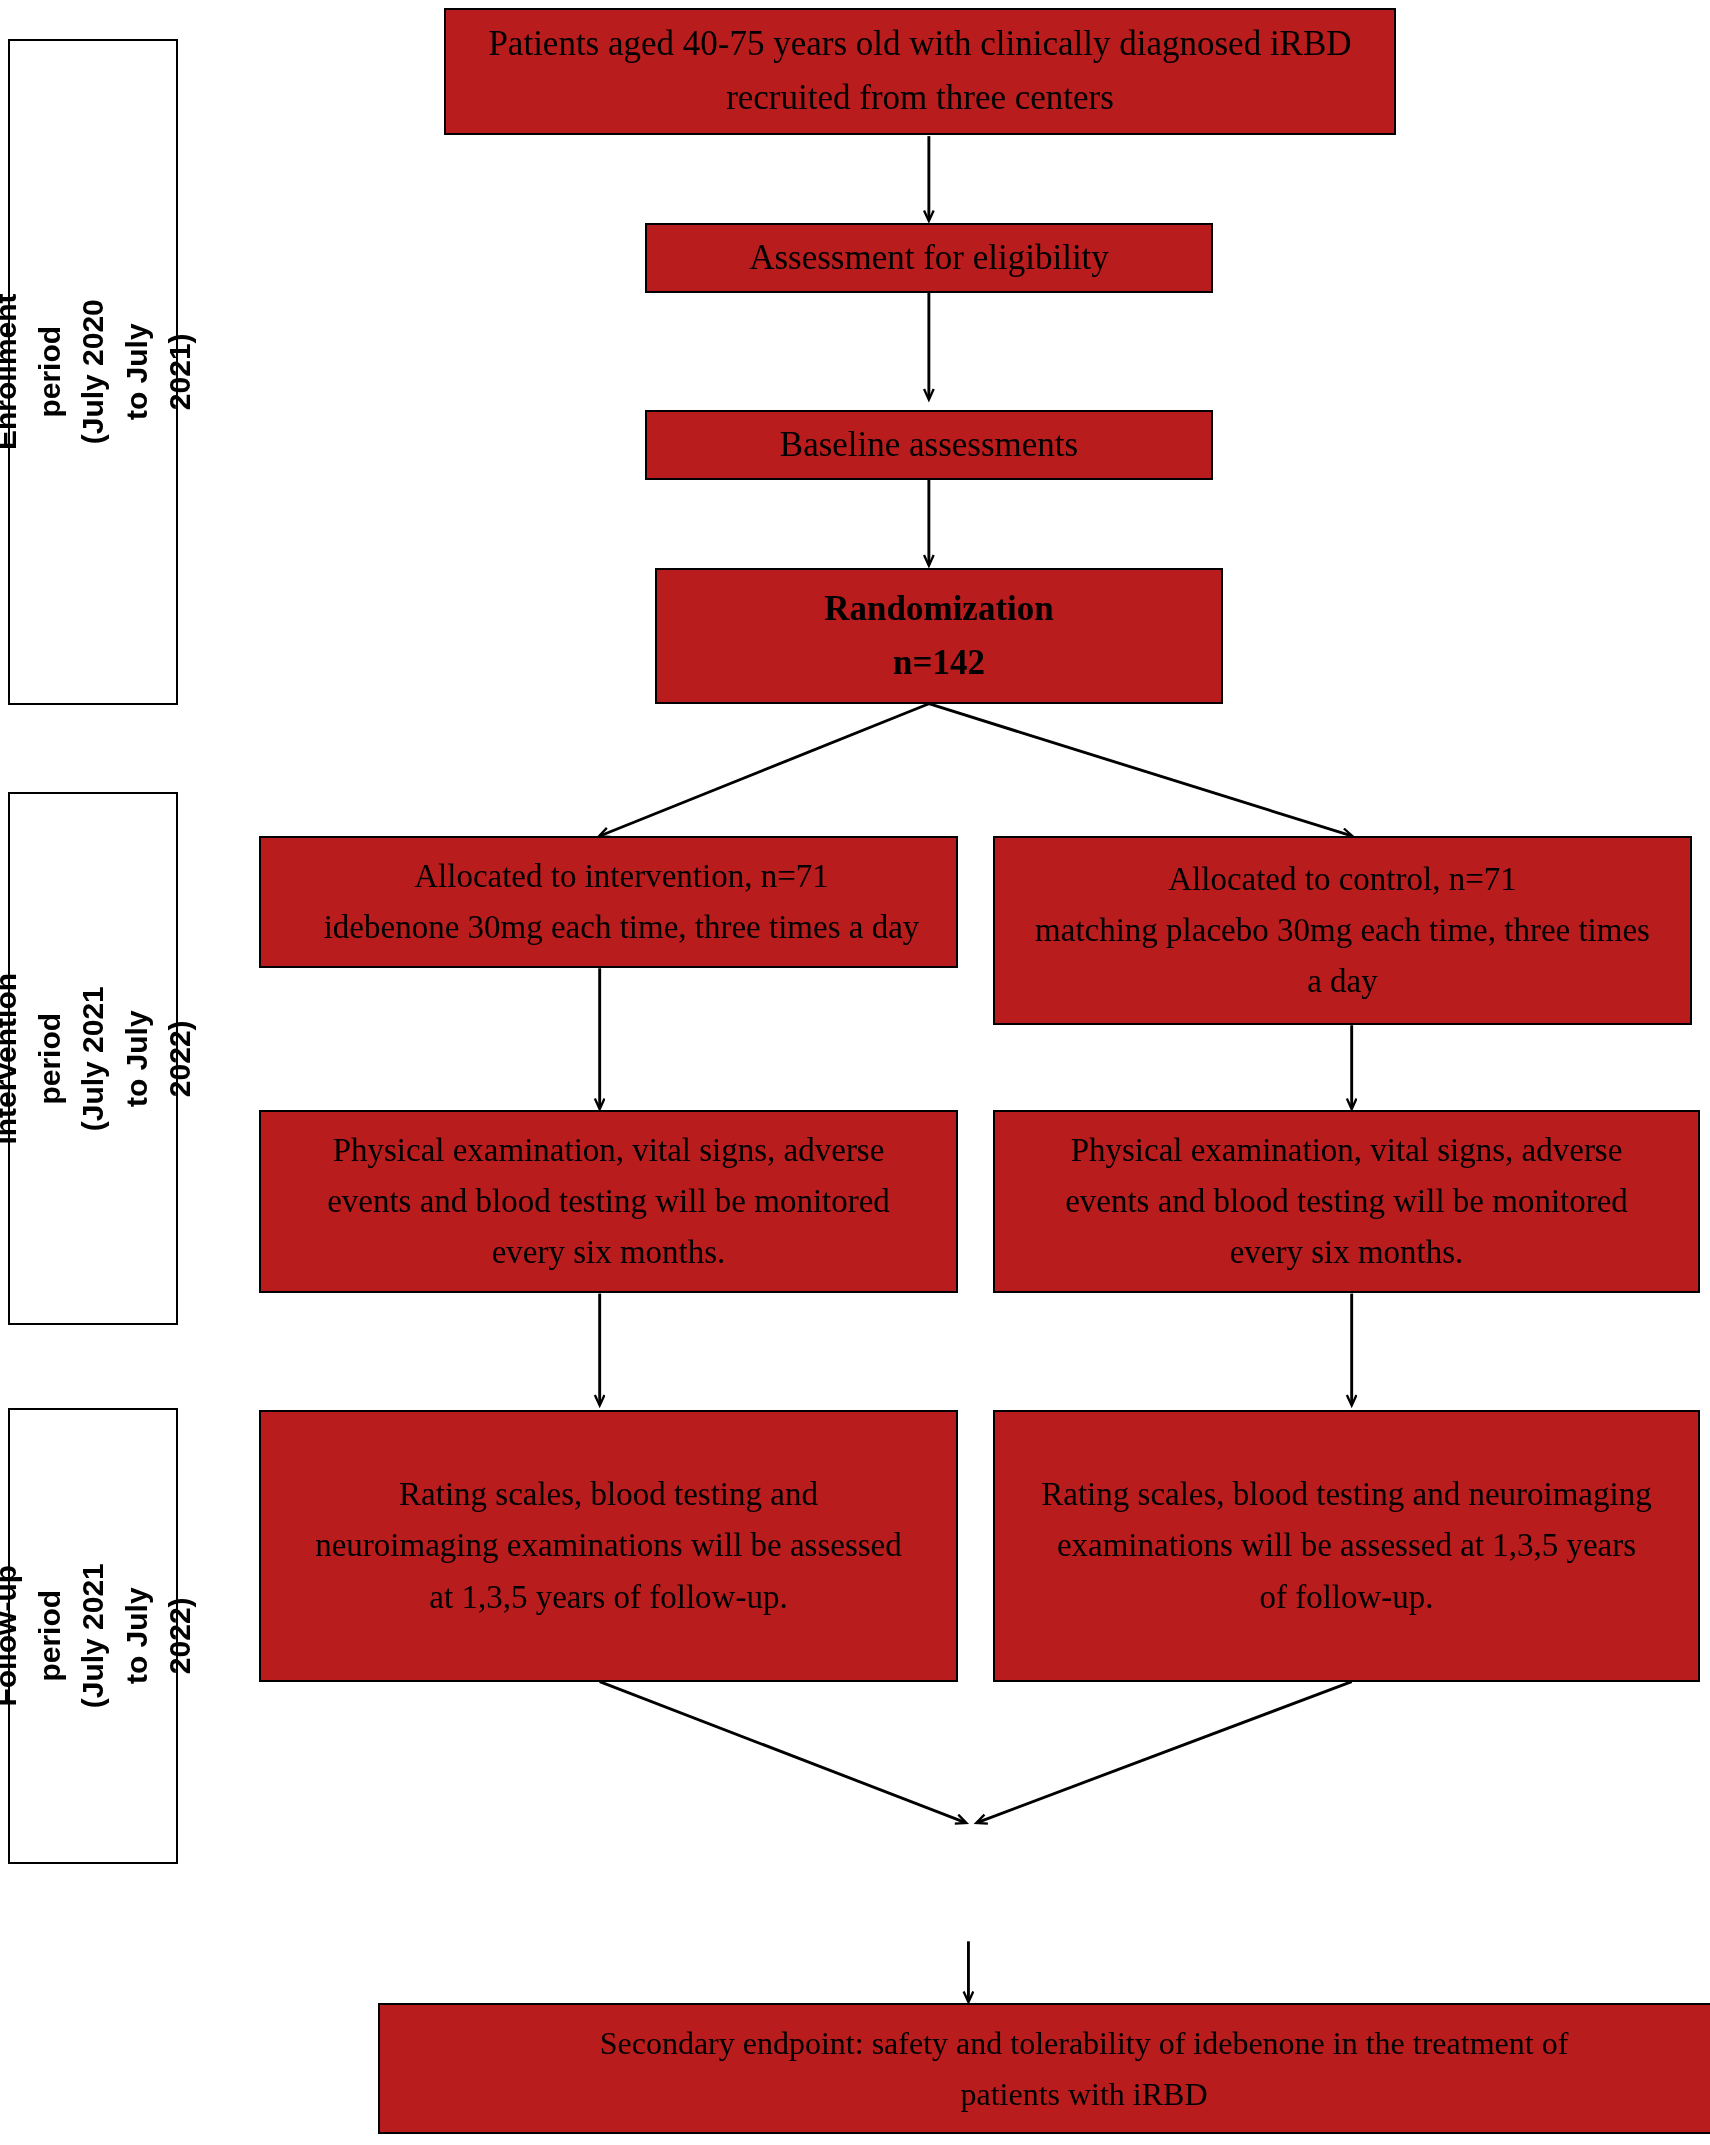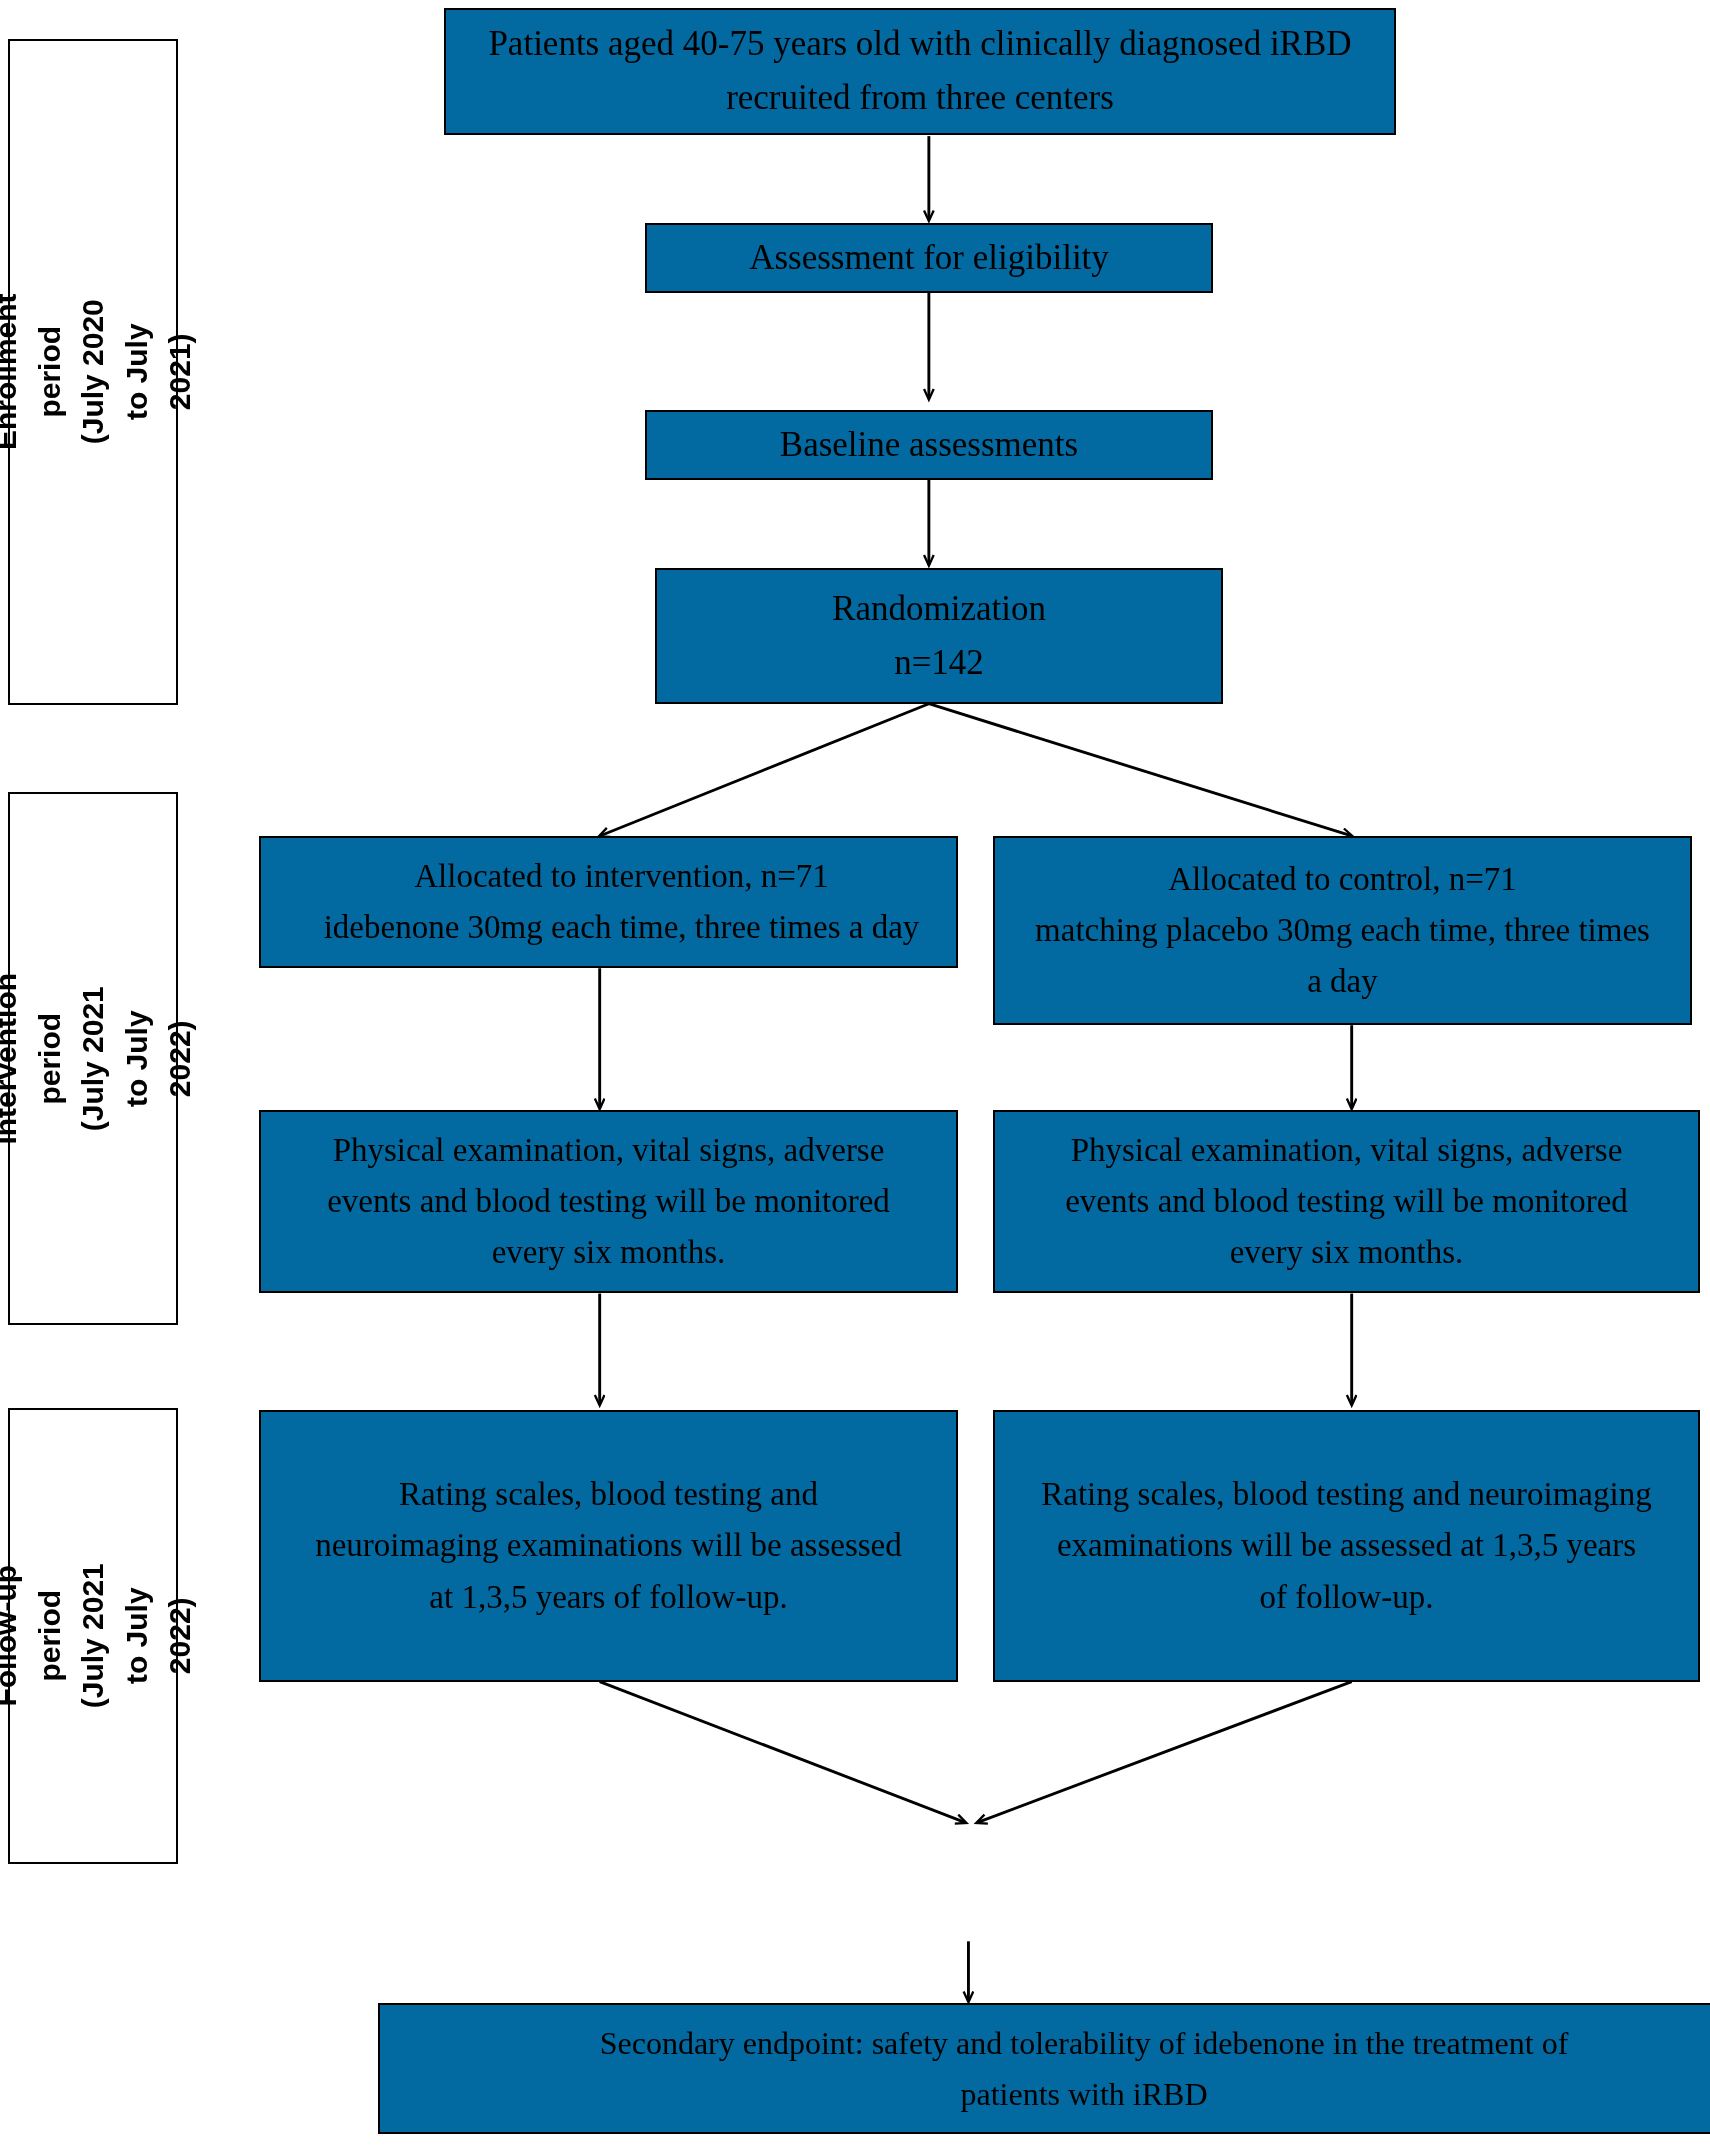--- a/index.html
+++ b/index.html
@@ -9,21 +9,21 @@
     width:1711px;
     height:2145px;
     background:#ffffff;
     font-family:"Liberation Serif", serif;
     color:#000000;
     overflow:hidden;
   }
   .box{
     position:absolute;
     border:2.9px solid #000000;
-    background:#0369a1;
+    background:#b91c1c;
     box-sizing:border-box;
     display:flex;
     align-items:center;
     justify-content:center;
     text-align:center;
     font-family:"Liberation Serif", serif;
     color:#000;
   }
   .box .txt{
     display:block;
@@ -117,21 +117,21 @@
   </div>
 
   <div class="box f36" style="left:645px; top:223px; width:568px; height:70px;">
     <span class="txt">Assessment for eligibility</span>
   </div>
 
   <div class="box f36" style="left:645px; top:410px; width:568px; height:70px;">
     <span class="txt">Baseline assessments</span>
   </div>
 
-  <div class="box f36" style="left:655px; top:568px; width:568px; height:136px;">
+  <div class="box f36" style="left:655px; top:568px; width:568px; height:136px;font-weight:bold;">
     <span class="txt">Randomization
 n=142</span>
   </div>
 
   <div class="box f34" style="left:259px; top:836px; width:699px; height:132px;padding-left:26px;">
     <span class="txt">Allocated to intervention, n=71
 idebenone 30mg each time, three times a day</span>
   </div>
 
   <div class="box f34" style="left:993px; top:836px; width:699px; height:189px;">

